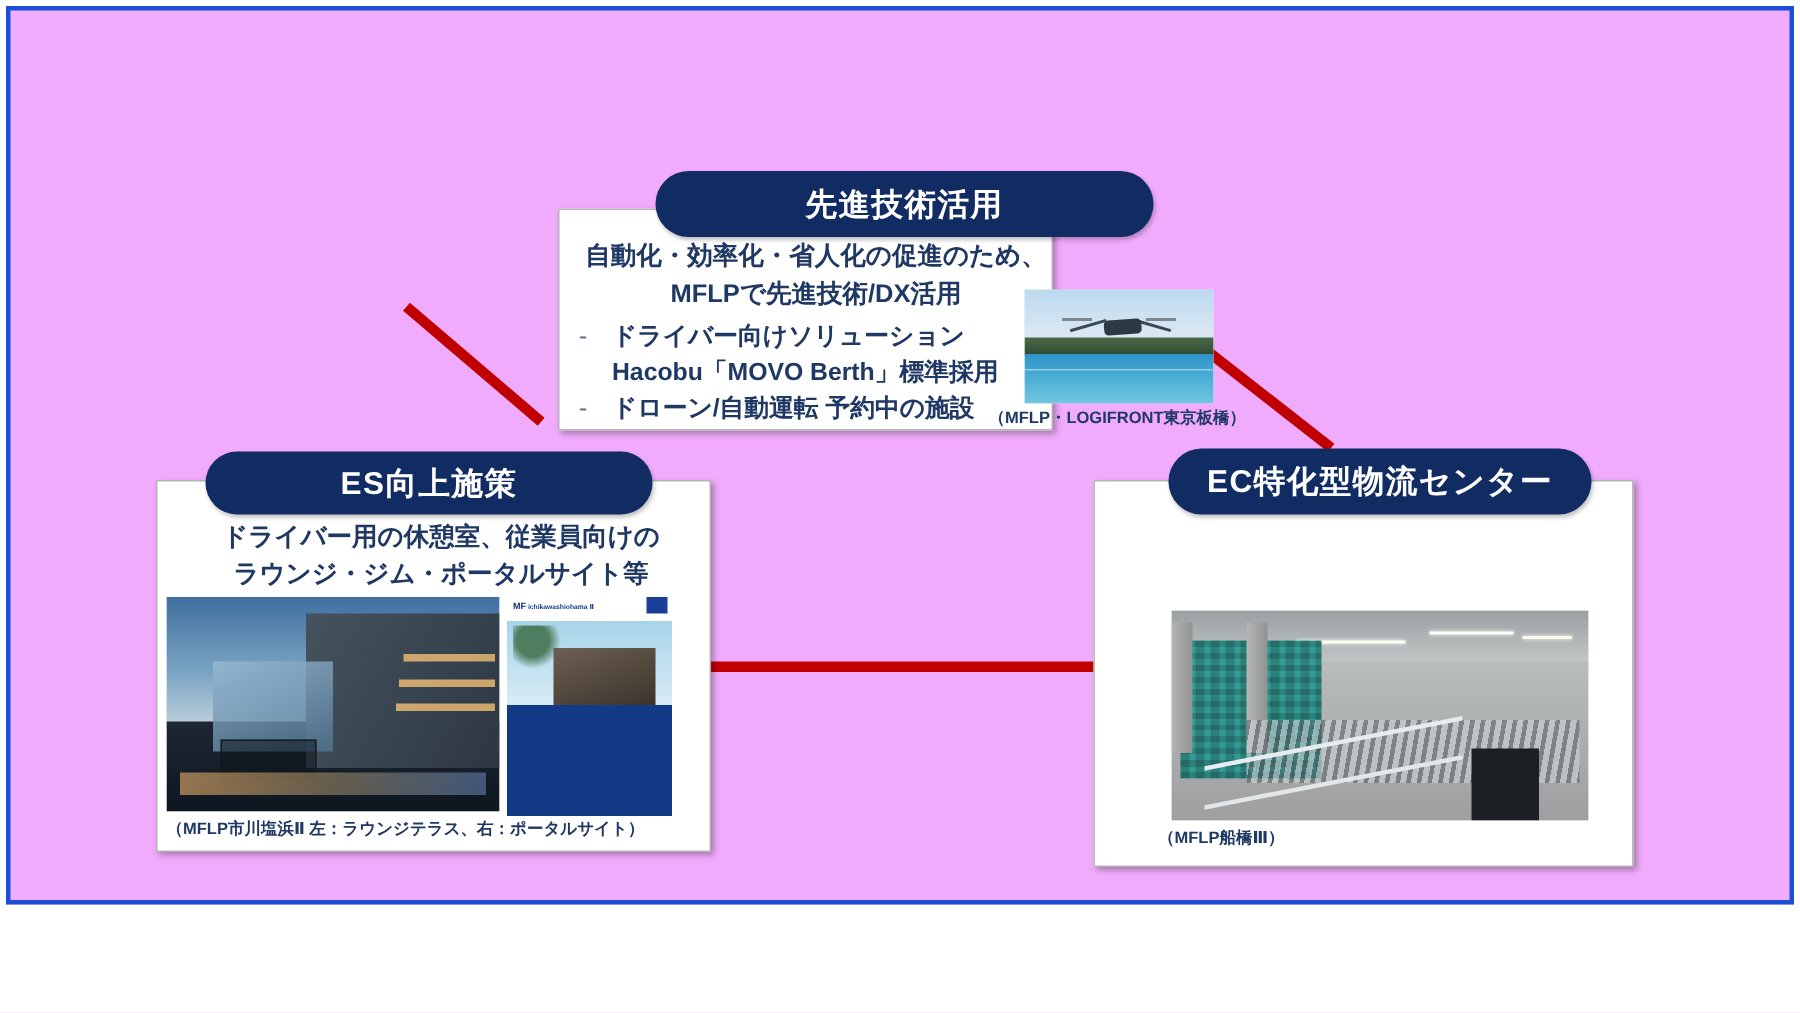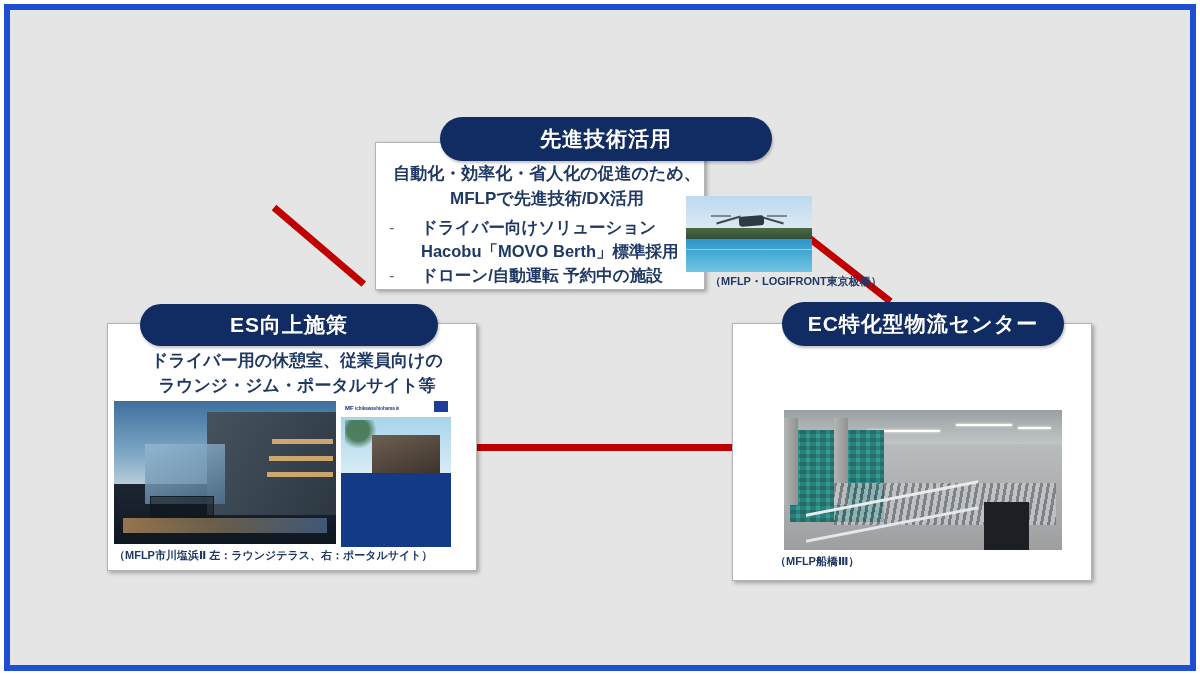--- a/index.html
+++ b/index.html
@@ -11,23 +11,23 @@
     width: 1200px;
     height: 675px;
     font-family: "Liberation Sans", "DejaVu Sans", sans-serif;
     overflow: hidden;
   }
   .slide {
     position: absolute;
     left: 4px;
     top: 4px;
     width: 1192px;
-    height: 667px;
-    background: #e5e5e5;
-    border: 6px solid #1d4ed8;
+    height: 599px;
+    background: #f0abfc;
+    border: 3px solid #1d4ed8;
     box-sizing: border-box;
     overflow: hidden;
   }
 
   
   .conn {
     position: absolute;
     background: #C00000;
     z-index: 1;
   }
@@ -113,31 +113,31 @@
   .bullet-row {
     display: flex;
     align-items: flex-start;
   }
   .bullet-dash {
     width: 22px;
     flex: 0 0 22px;
     color: #5A6A8A;
     font-weight: normal;
   }
-  .bullet-txt { flex: 1; white-space: pre-line; margin-left: 10px; }
+  .bullet-txt { flex: 1; white-space: pre-line; }
 
   .caption {
     position: absolute;
     color: #1F3864;
     font-size: 11px;
     font-weight: bold;
     z-index: 5;
     white-space: nowrap;
   }
-  .cap-top   { left: 700px; top: 264px; }
+  .cap-top   { left: 652px; top: 264px; }
   .cap-left  { left: 104px; top: 538px; }
   .cap-right { left: 765px; top: 544px; }
 
   
   .photo {
     position: absolute;
     overflow: hidden;
     z-index: 3;
     background: #dde3ea;
   }

